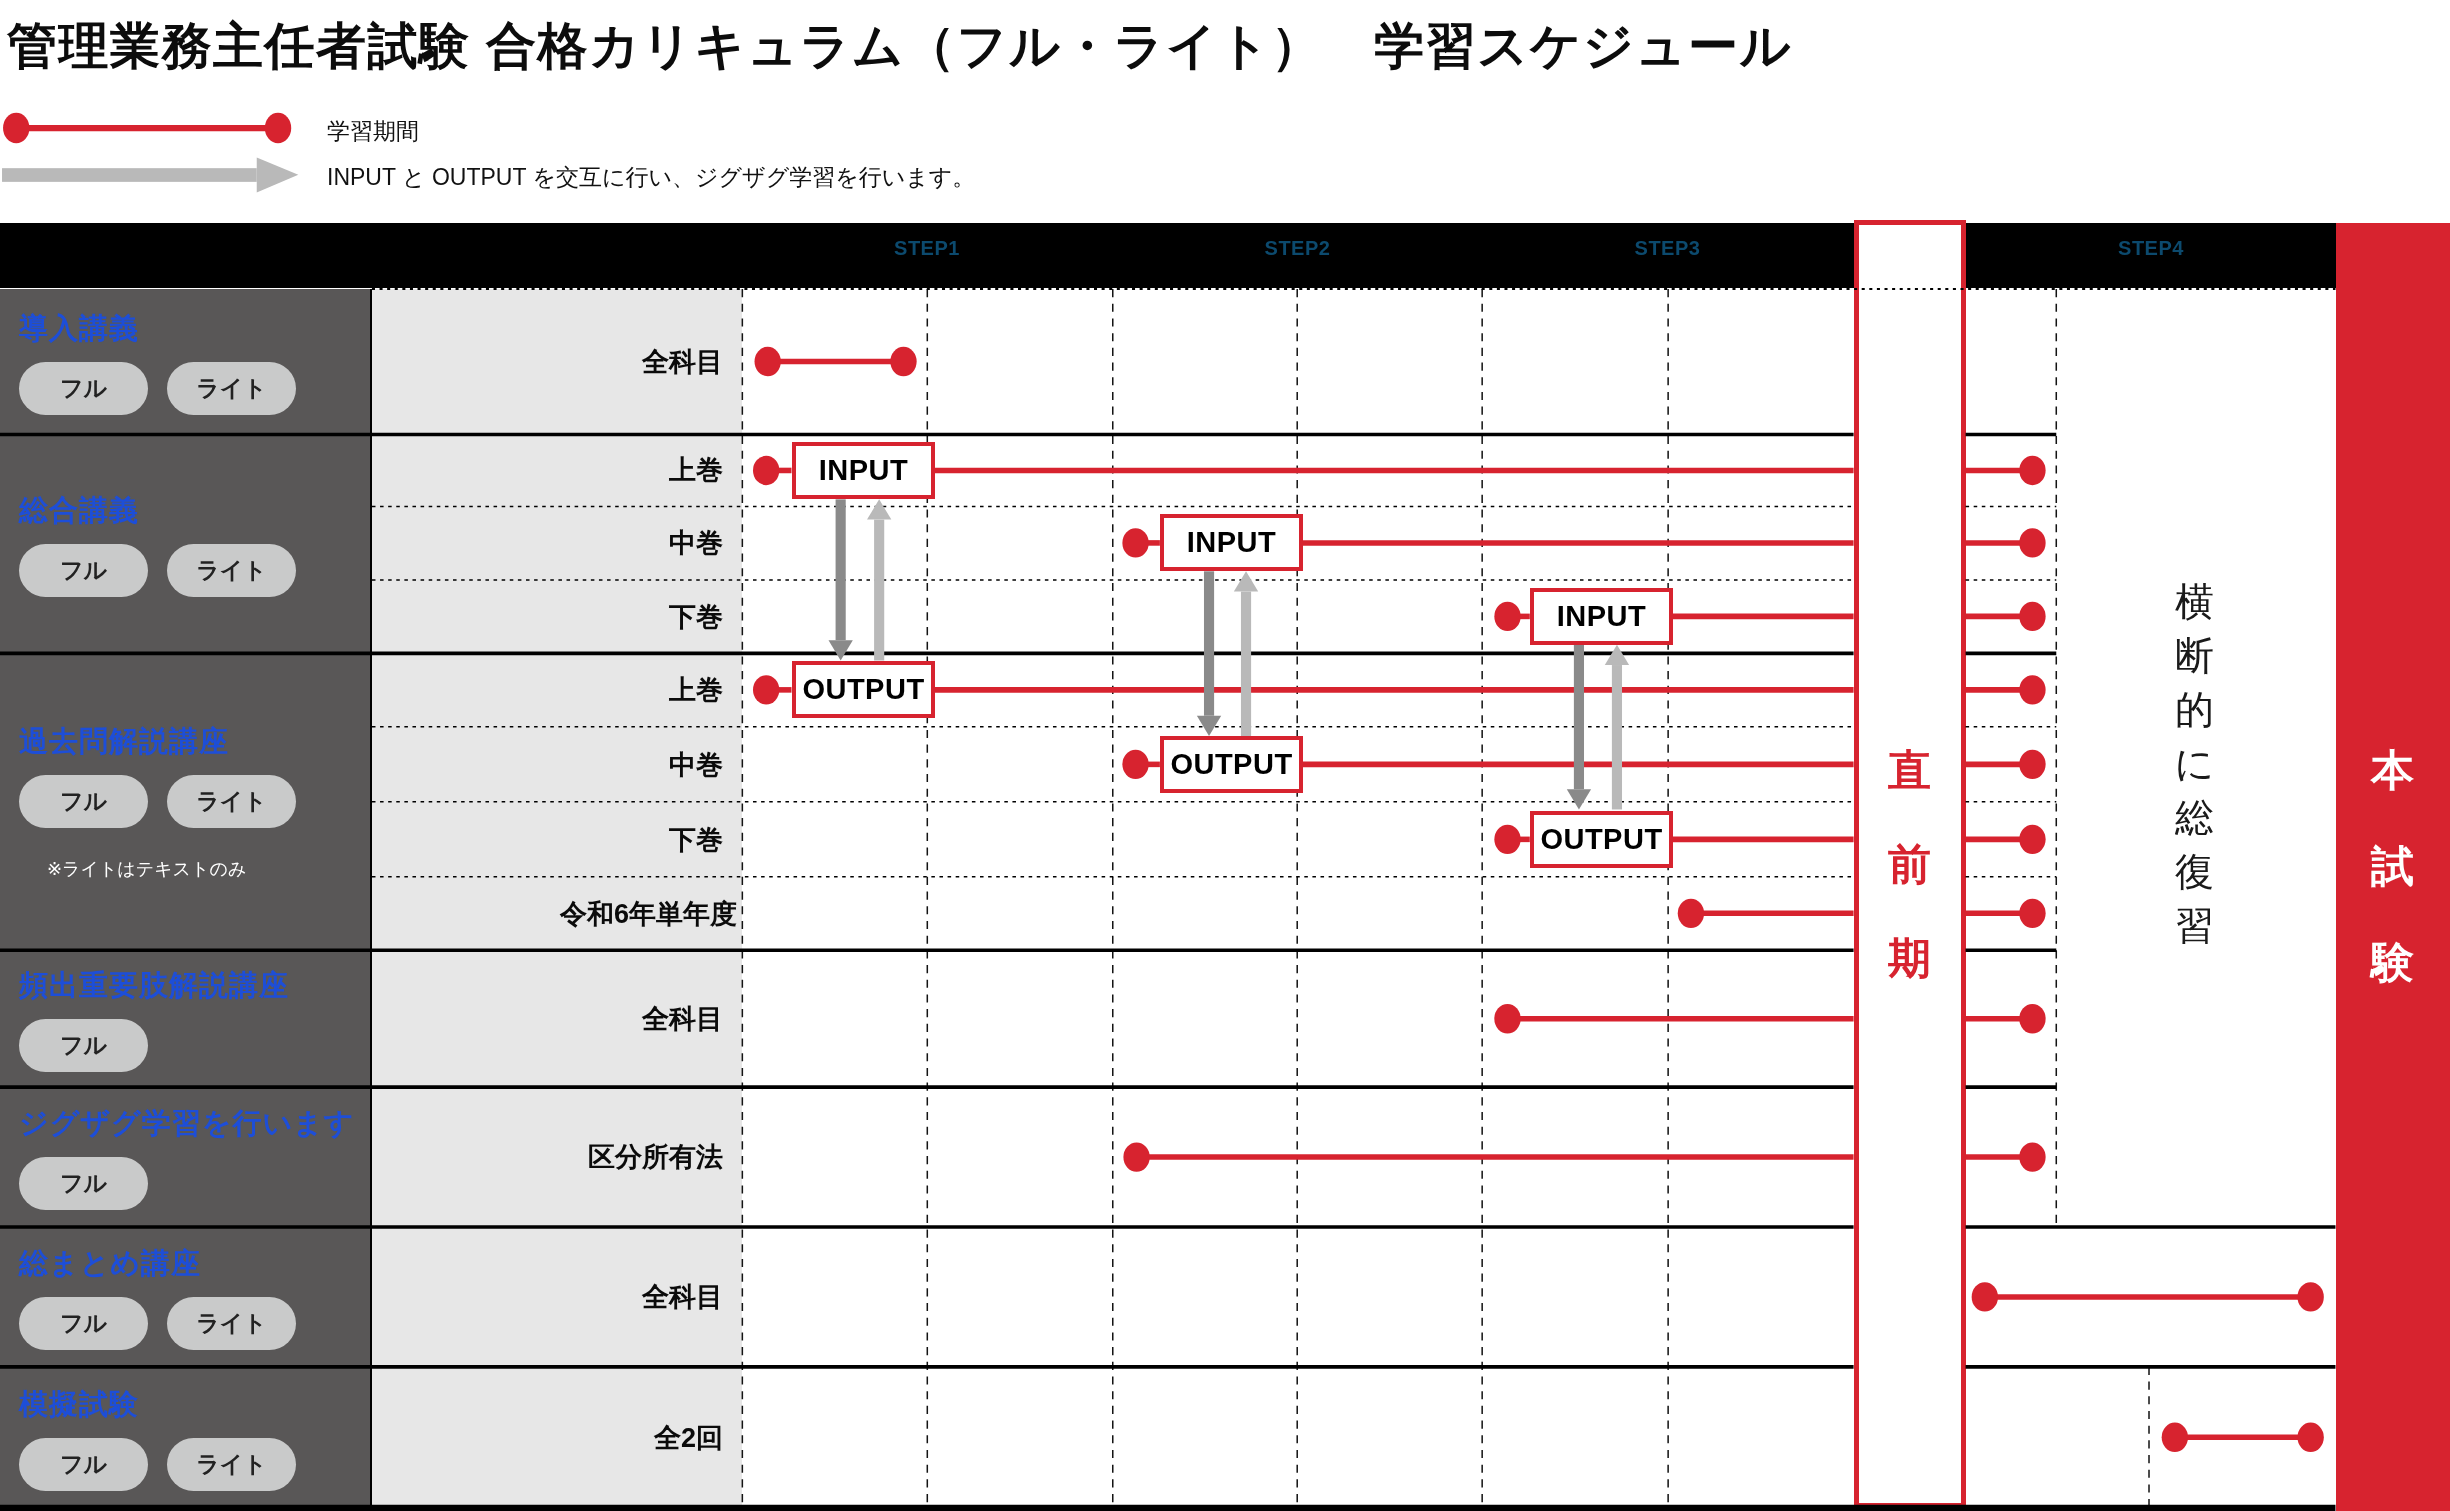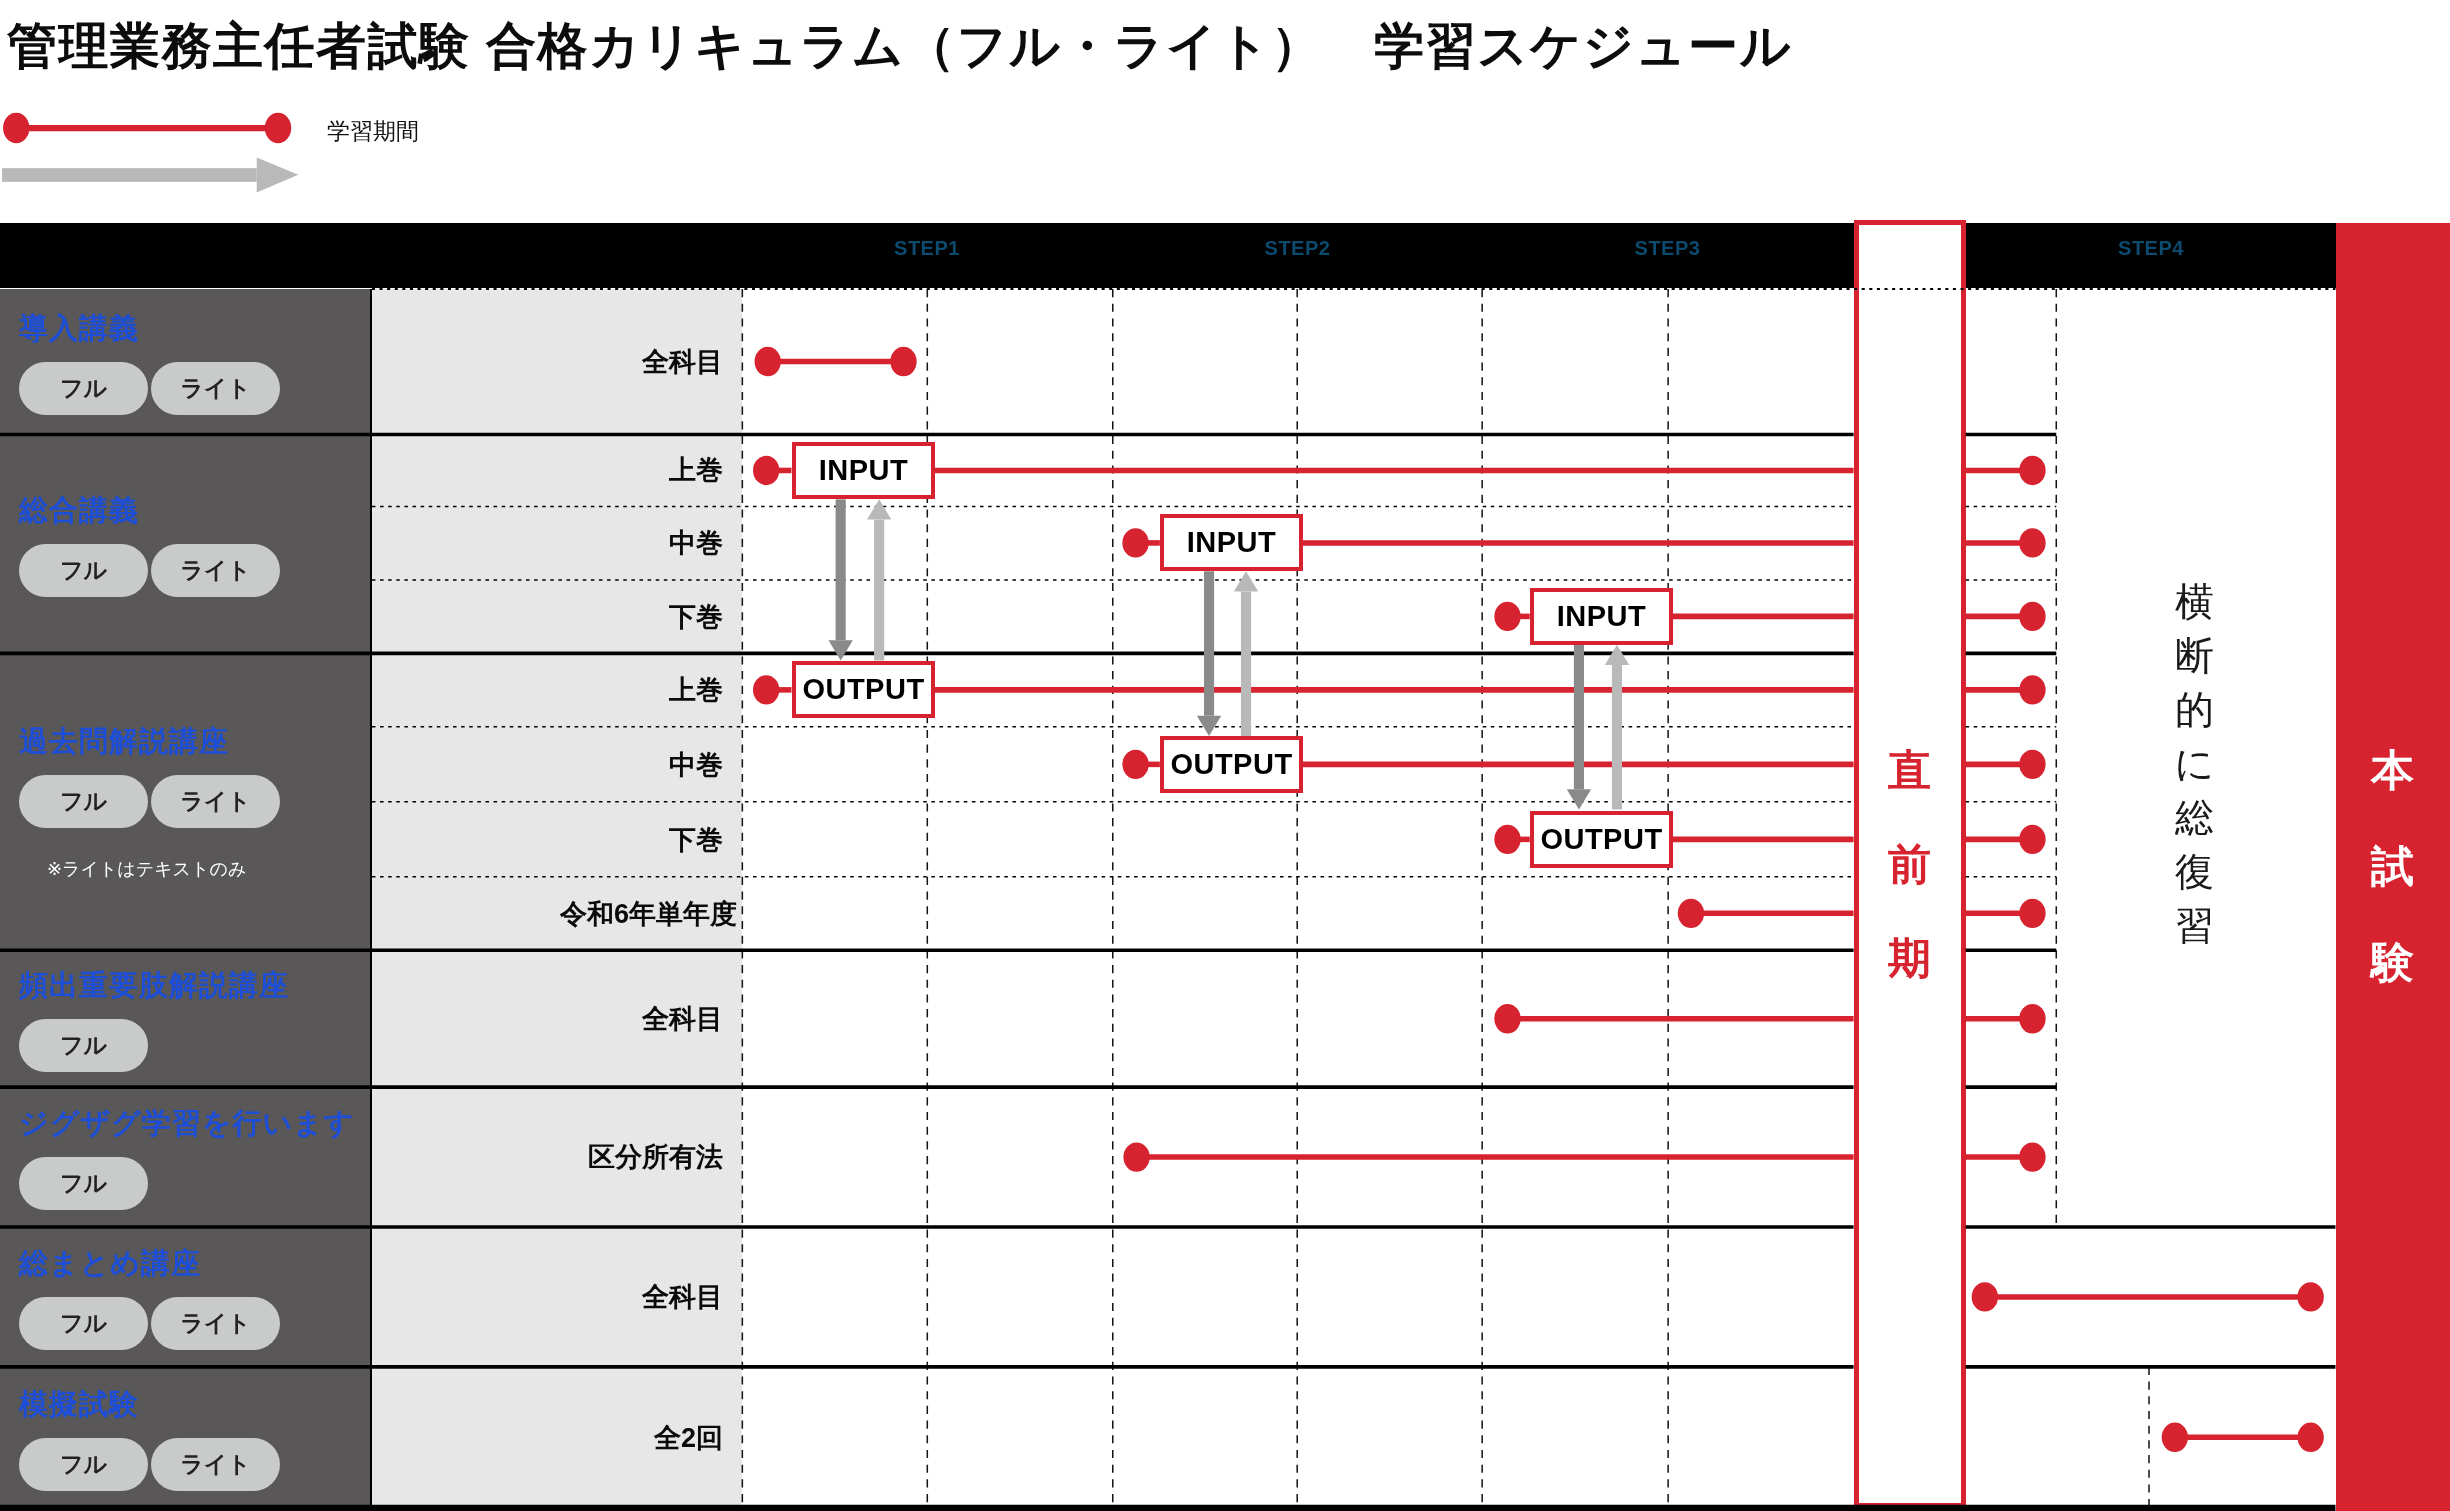--- a/index.html
+++ b/index.html
@@ -16,21 +16,21 @@
                 border:5px solid #d7232f;box-sizing:border-box;z-index:2;}
   #chart-svg{left:0;top:0;z-index:3;pointer-events:none;}
   #cells{left:0;top:0;width:100%;height:100%;z-index:4;pointer-events:none;}
   
   #page-title{left:7px;top:13px;font-size:50px;font-weight:700;color:#0c0c0c;letter-spacing:1.5px;z-index:5;}
   .legend-label{font-size:23px;color:#111;font-weight:500;z-index:5;}
   .step-label{color:#0c4a6e;font-size:20px;font-weight:800;text-align:center;letter-spacing:0.5px;}
   .group-cell{display:flex;flex-direction:column;justify-content:center;align-items:flex-start;
               padding-left:19px;box-sizing:border-box;row-gap:13px;}
   .group-title{color:#1d4ed8;font-size:29px;font-weight:700;letter-spacing:1px;}
-  .badge-row{display:flex;column-gap:3px;}
+  .badge-row{display:flex;column-gap:19px;}
   .badge{width:129px;height:53px;border-radius:27px;background:#c9caca;color:#222;
          font-size:23px;font-weight:700;display:flex;align-items:center;justify-content:center;}
   .group-note{color:#fff;font-size:18px;font-weight:500;padding-left:28px;margin-top:16px;}
   .item-cell{display:flex;align-items:center;justify-content:flex-end;
              padding-right:19px;box-sizing:border-box;font-size:27px;font-weight:600;color:#0b0b0b;}
   .io-box{background:#fff;border:4.6px solid #d7232f;box-sizing:border-box;
           display:flex;align-items:center;justify-content:center;
           font-size:29px;font-weight:800;color:#000;letter-spacing:0.5px;}
   .vtext{display:flex;flex-direction:column;align-items:center;}
   .vtext span{display:block;text-align:center;}
@@ -54,20 +54,21 @@
       <line x1="30" y1="63" x2="548" y2="63" stroke="#d7232f" stroke-width="12"></line>
       <ellipse cx="32" cy="63" rx="26" ry="30" fill="#d7232f"></ellipse>
       <ellipse cx="548" cy="63" rx="26" ry="30" fill="#d7232f"></ellipse>
     </g>
     <g>
       <rect x="4" y="142" width="502" height="27" fill="#b9b9b9"></rect>
       <polygon points="506,121 506,190 588,155" fill="#b9b9b9"></polygon>
     </g>
   </svg>
   <div class="abs legend-label" style="left:327px;top:116px">学習期間</div>
+  <div class="abs legend-label" style="left:327px;top:162px">INPUT と OUTPUT を交互に行い、ジグザグ学習を行います。</div>
 
   <svg class="abs" id="chart-svg" width="2450" height="1512" viewBox="0 0 4835 2983">
       <line x1="1465" y1="570" x2="1465" y2="2976" stroke="#141414" stroke-width="3" stroke-dasharray="16 13"></line>
       <line x1="1830" y1="570" x2="1830" y2="2976" stroke="#141414" stroke-width="3" stroke-dasharray="16 13"></line>
       <line x1="2196" y1="570" x2="2196" y2="2976" stroke="#141414" stroke-width="3" stroke-dasharray="16 13"></line>
       <line x1="2560" y1="570" x2="2560" y2="2976" stroke="#141414" stroke-width="3" stroke-dasharray="16 13"></line>
       <line x1="3292" y1="570" x2="3292" y2="2976" stroke="#141414" stroke-width="3" stroke-dasharray="16 13"></line>
       <line x1="2925" y1="570" x2="2925" y2="2976" stroke="#141414" stroke-width="3" stroke-dasharray="16 13"></line>
       <line x1="4058" y1="570" x2="4058" y2="2421" stroke="#141414" stroke-width="3" stroke-dasharray="16 13"></line>
       <line x1="4241" y1="2697" x2="4241" y2="2976" stroke="#141414" stroke-width="3" stroke-dasharray="16 13"></line>

